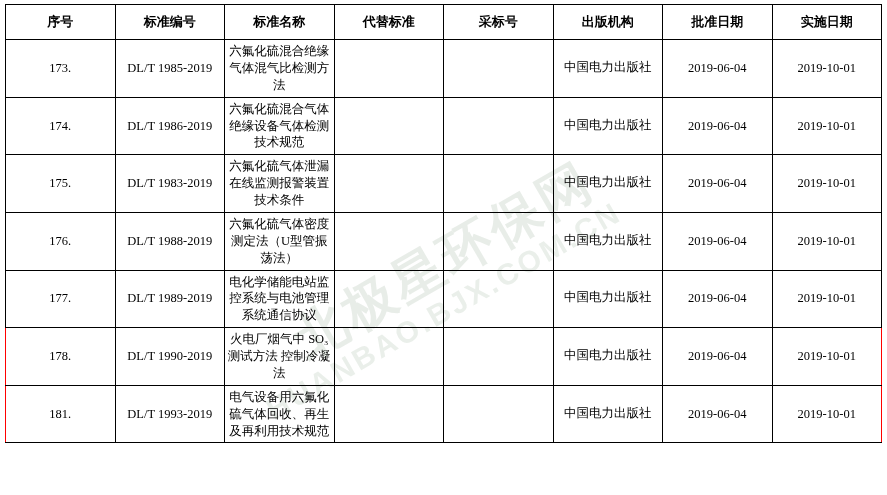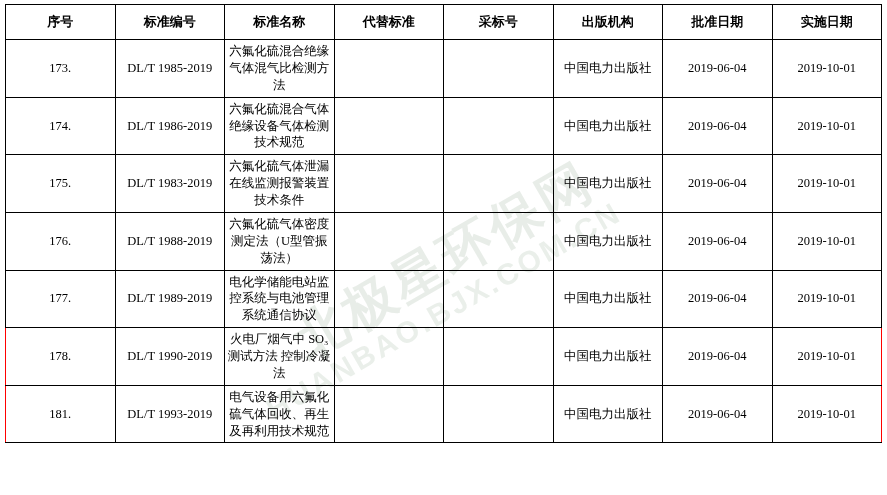--- a/index.html
+++ b/index.html
@@ -44,21 +44,21 @@
     font-weight: bold;
     font-size: 13px;
     height: 28px;
     text-align: center;
   }
   td.col-seq  { width: 52px; }
   td.col-code { width: 122px; font-family: "Liberation Serif", serif; }
   td.col-name { width: 216px; }
   td.col-repl { width: 108px; }
   td.col-adopt{ width: 102px; }
-  td.col-pub  { width: 98px; }
+  td.col-pub  { width: 98px; font-family: Liberation Mono, monospace; }
   td.col-appr { width: 92px; }
   td.col-impl { width: 87px; }
   .row-body td { height: 38px; }
   .cell-name {
     padding-left: 6px;
     padding-right: 6px;
   }
   .hl-row td {
     border-top: 1px solid #ff0000;
     border-bottom: 1px solid #ff0000;

